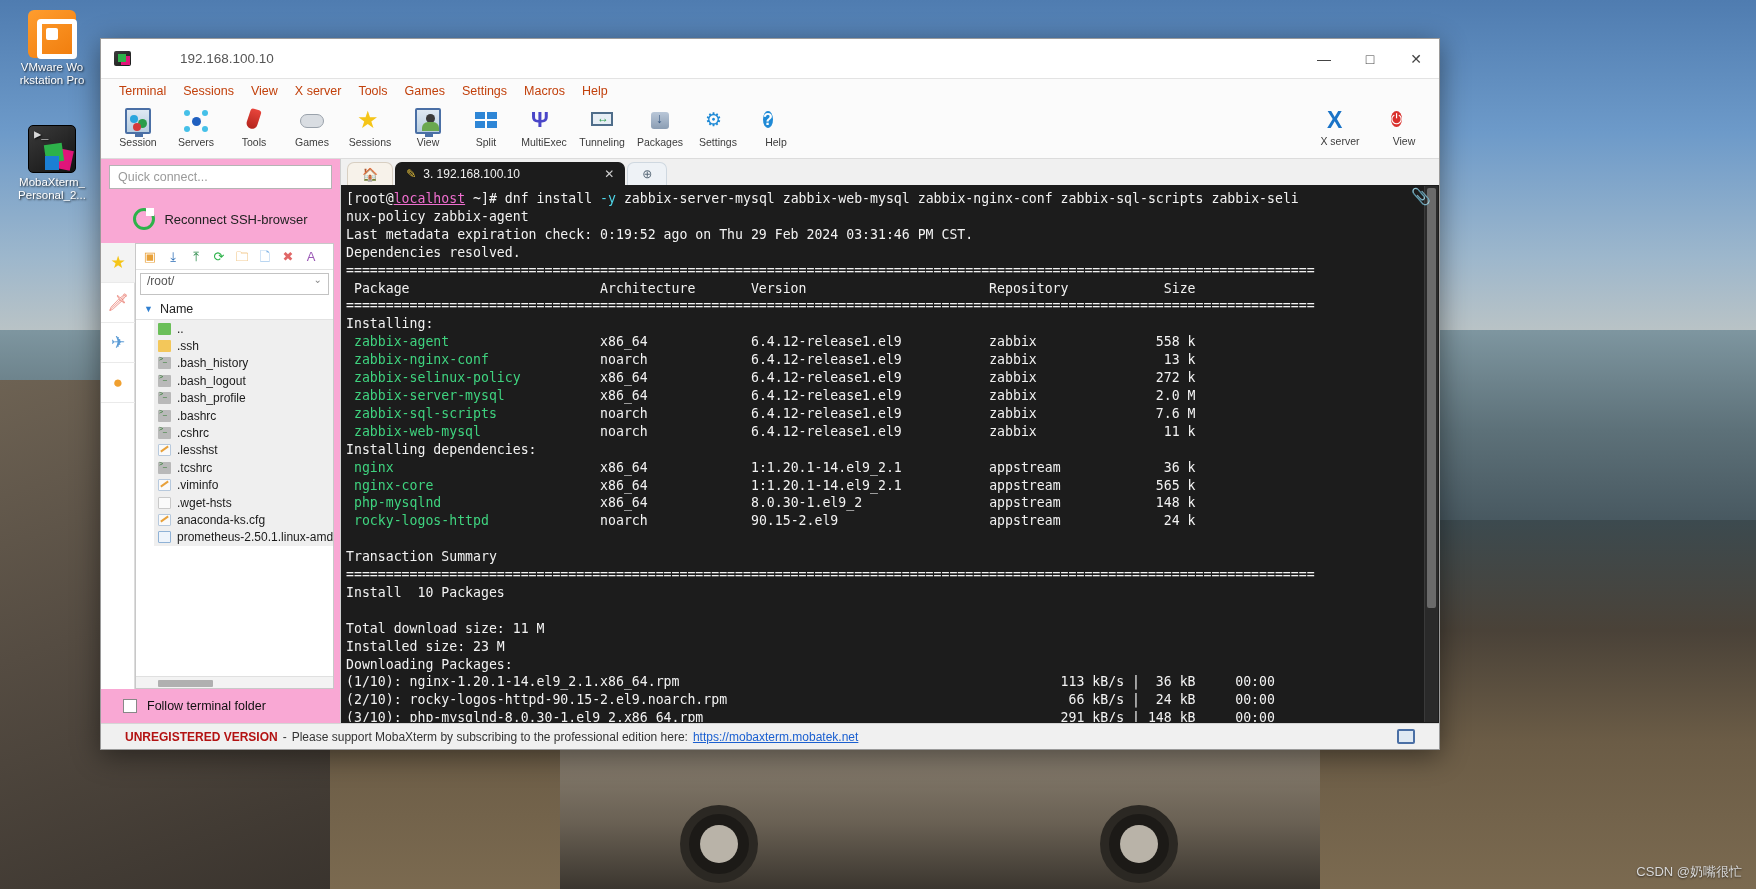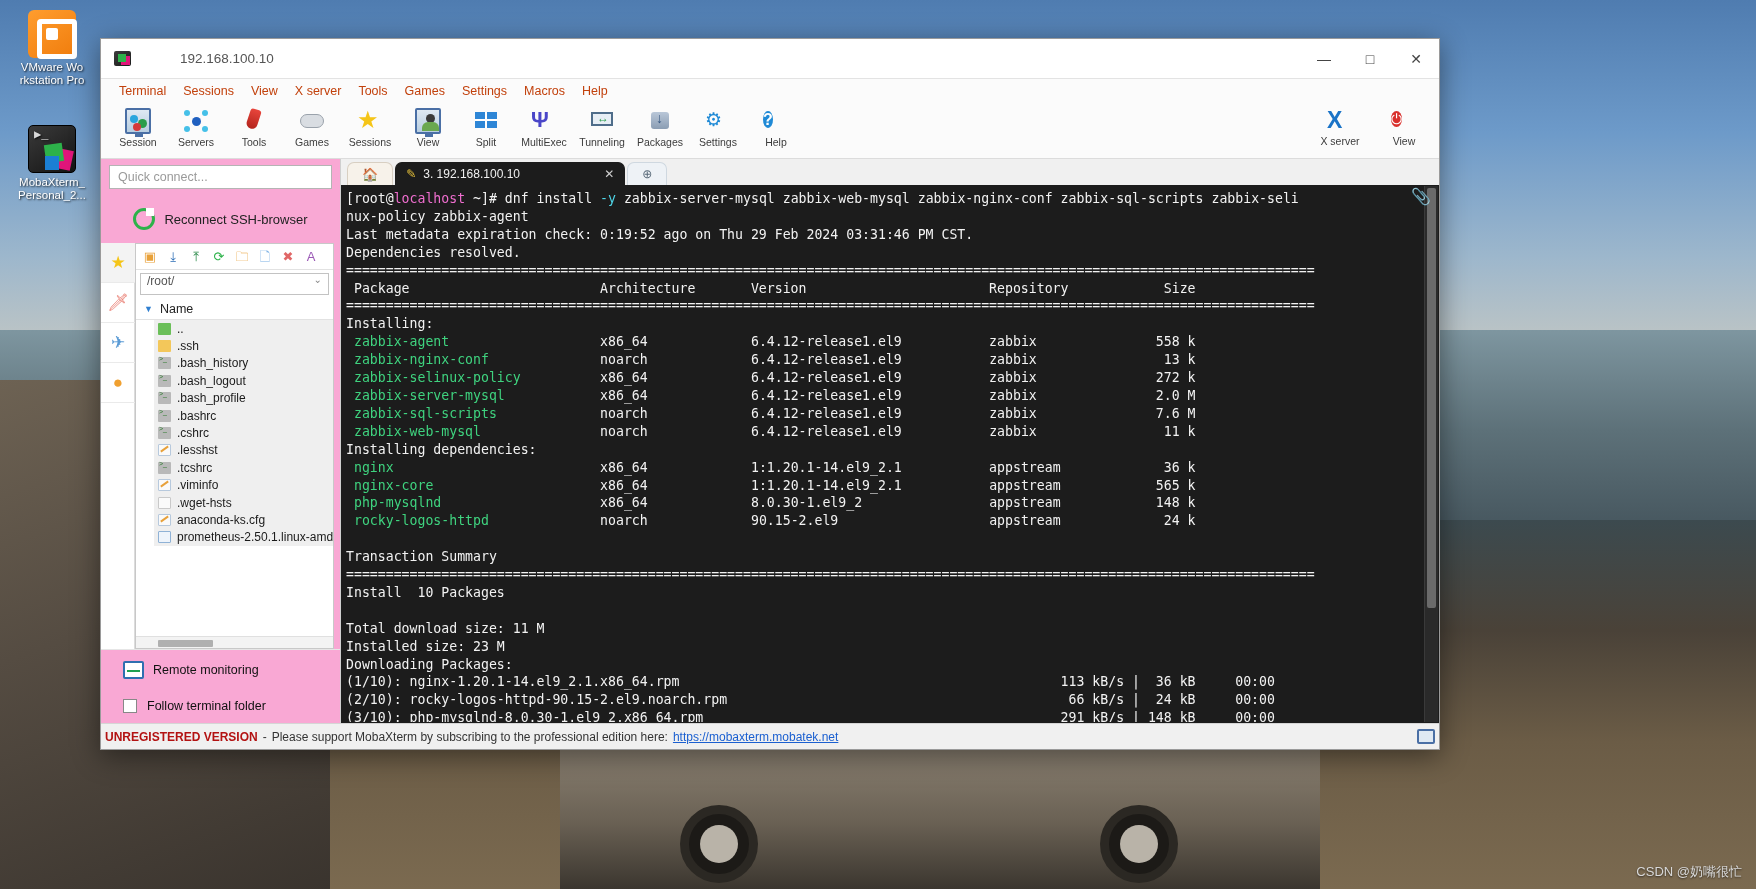--- a/index.html
+++ b/index.html
@@ -181,26 +181,26 @@
 
   .term { flex:1; background:#1c1c1c; color:#e6e6e6; overflow:hidden; position:relative;
     border:1px solid #1c1c1c; display:flex; }
   .term pre { font-family:"DejaVu Sans Mono","Liberation Mono", monospace;
     font-size:13.2px; line-height:17.9px; white-space:pre; padding:4px 0 0 4px;
     color:#e6e6e6; flex:1; }
   .term .vscroll { width:14px; background:#2a2a2a; border-left:1px solid #3a3a3a; position:relative; }
   .term .vscroll i { position:absolute; left:2px; top:2px; right:2px; height:420px; background:#6a6a6a; border-radius:2px;}
   .g { color:#3fd37f; }
   .c { color:#4fd6e8; }
-  .m { color:#ef6ecf; }
+  .m { color:#ef6ecf;text-decoration:underline; }
   .w { color:#f2f2f2; }
 
   
   .statusbar { height:26px; background:#f0f0f0; border-top:1px solid #d5d5d5;
-    display:flex; align-items:center; padding:0 4px; font-size:12px; color:#333; gap:5px;}
+    display:flex; align-items:center; padding:0 24px; font-size:12px; color:#333; gap:5px;}
   .unreg { color:#b31212; font-weight:bold; font-size:12px; }
   .slink { color:#1a5fd0; text-decoration:underline; }
   .sb-right { margin-left:auto; width:18px; height:15px; border:2px solid #4a6fa5; border-radius:2px;
     background:#dfe9f3;}
   .clip { position:absolute; right:8px; top:148px; color:#4a6fa5; font-size:16px; }
 
   .watermark { position:absolute; right:14px; bottom:8px; color:#d8d8d8; font-size:13px;
     text-shadow:0 1px 2px rgba(0,0,0,.6);}
 </style>
 </head>
@@ -445,24 +445,20 @@
                 <span>prometheus-2.50.1.linux-amd64</span>
               </div>
           </div>
 
           <div class="hscroll">
               <i></i>
             </div>
         </div>
       </div>
 
-      <div class="remote-mon">
-        <span class="rm-ico"></span>
-        <span>Remote monitoring</span>
-      </div>
       <div class="follow">
         <span class="chk"></span>
         <span>Follow terminal folder</span>
       </div>
     </div>
 
     <div class="tpane">
       <div class="tabstrip">
         <div class="tab home">
           <span class="tab-ico-home">🏠</span>

